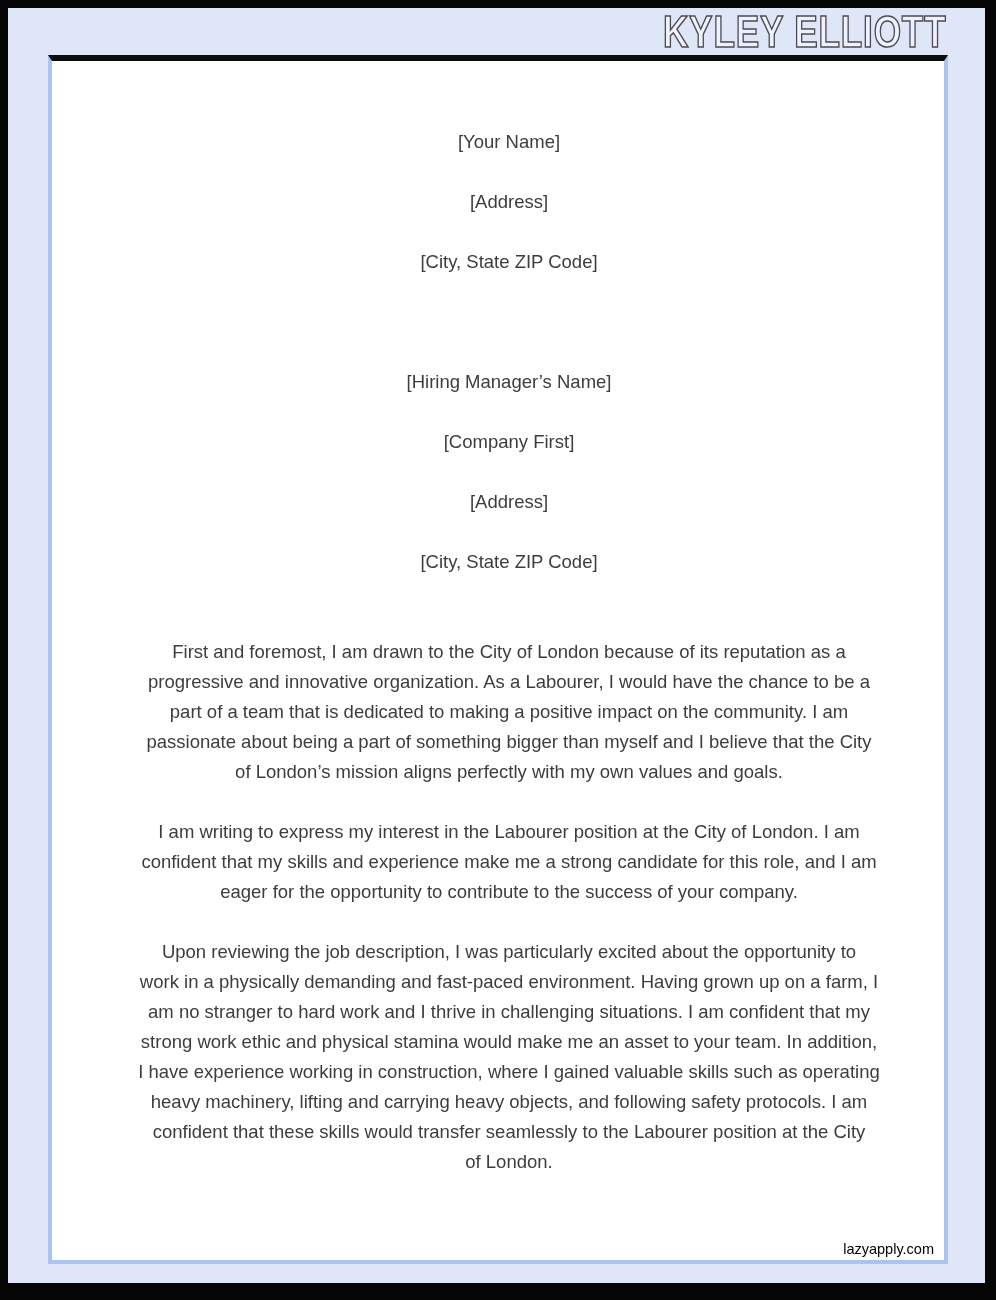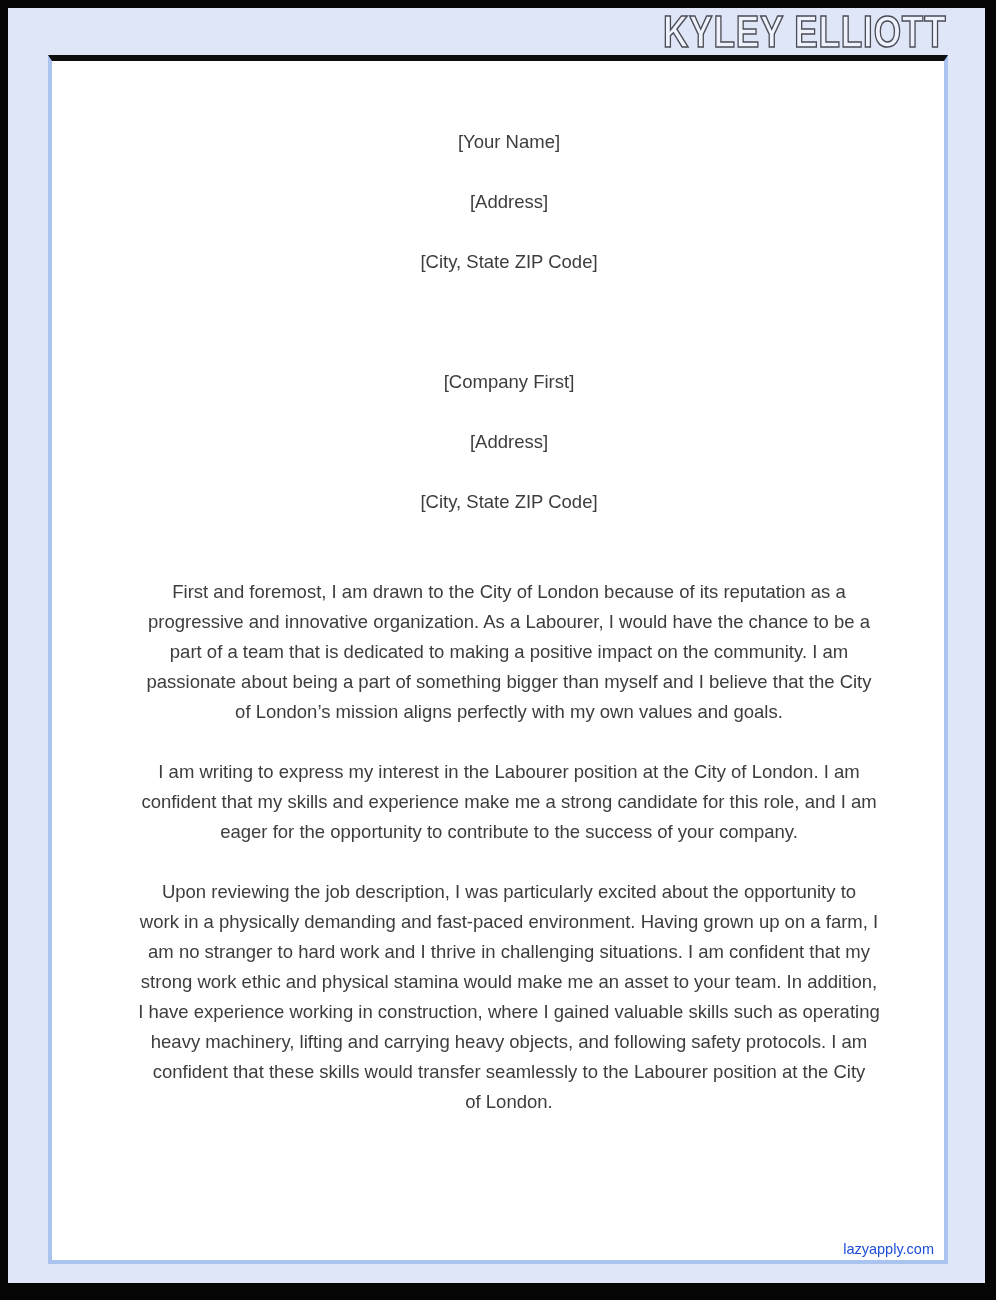--- a/index.html
+++ b/index.html
@@ -62,21 +62,21 @@
     text-align: center;
   }
   .block div { min-height: 30px; }
   .watermark {
     position: absolute;
     z-index: 0;
     right: 10px;
     bottom: 3px;
     font-size: 14.5px;
     line-height: 16px;
-    color: #1d4ed8;
+    color: #000000;
   }
   
   .outer-frame {
     position: absolute;
     inset: 0;
     border-style: solid;
     border-color: #050505;
     border-width: 8px 11px 17px 8px;
     pointer-events: none;
     z-index: 10;
@@ -95,20 +95,21 @@
 
     <div class="page-content">
 
       <div class="block">
         <div>[Your Name]</div>
         <div>[Address]</div>
         <div>[City, State ZIP Code]</div>
       </div>
 
       <div class="block">
+        <div>[Hiring Manager’s Name]</div>
         <div>[Company First]</div>
         <div>[Address]</div>
         <div>[City, State ZIP Code]</div>
       </div>
 
 
       <div class="para">First and foremost, I am drawn to the City of London because of its reputation as a
 progressive and innovative organization. As a Labourer, I would have the chance to be a
 part of a team that is dedicated to making a positive impact on the community. I am
 passionate about being a part of something bigger than myself and I believe that the City

